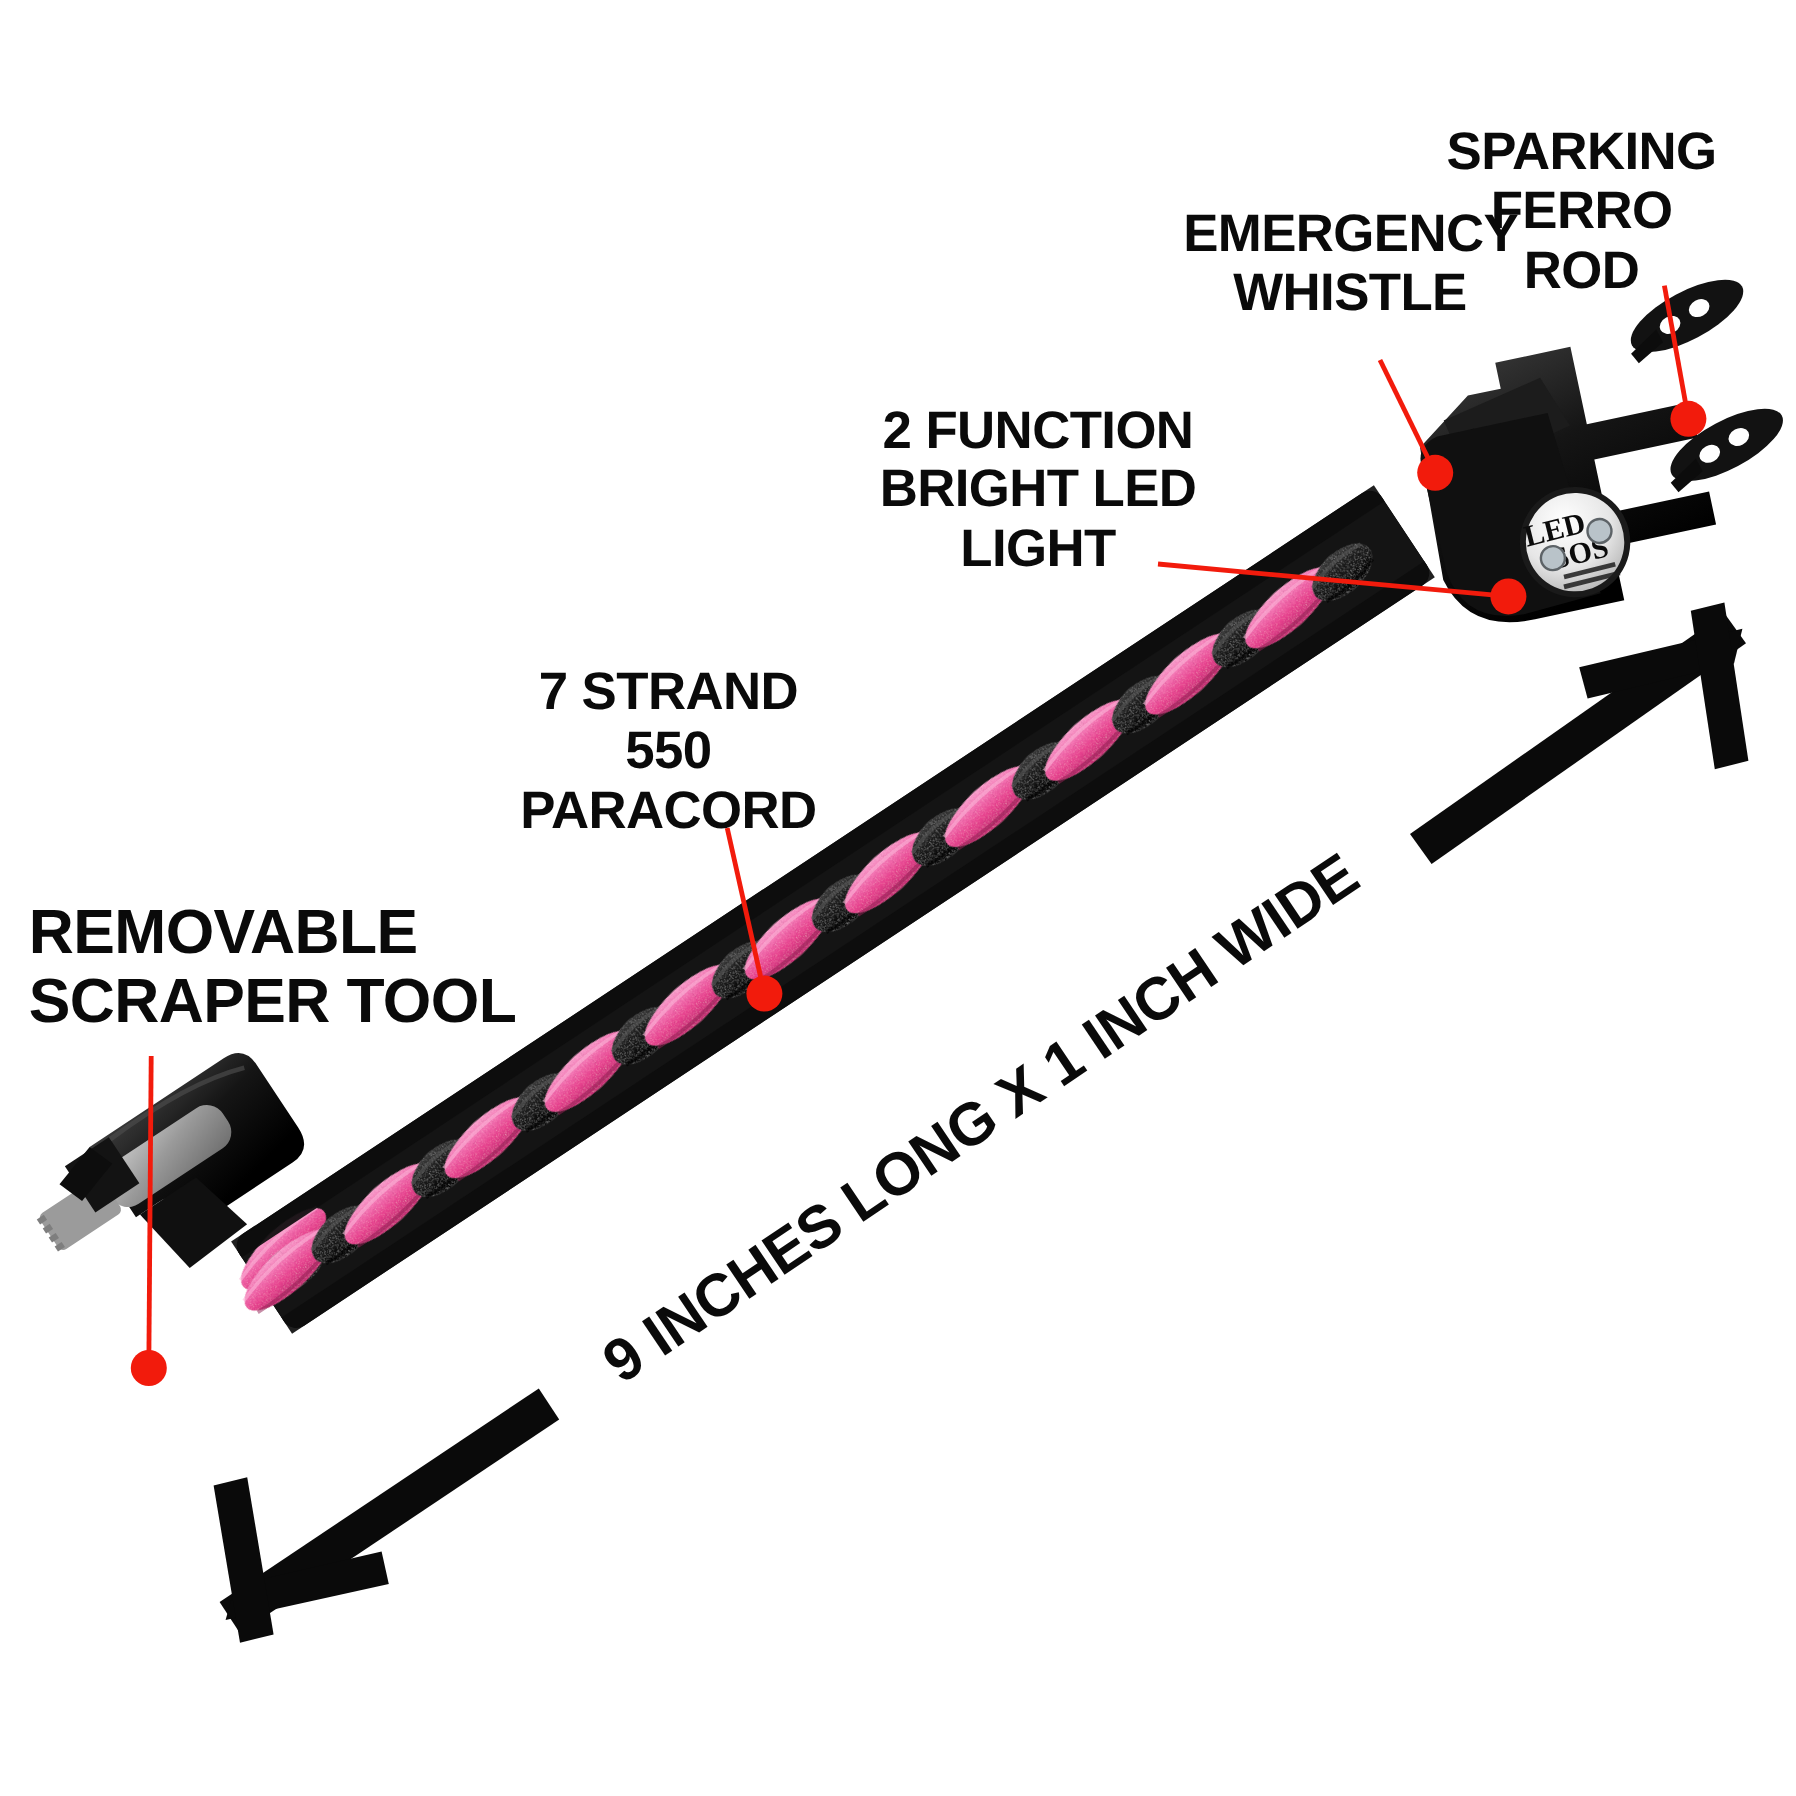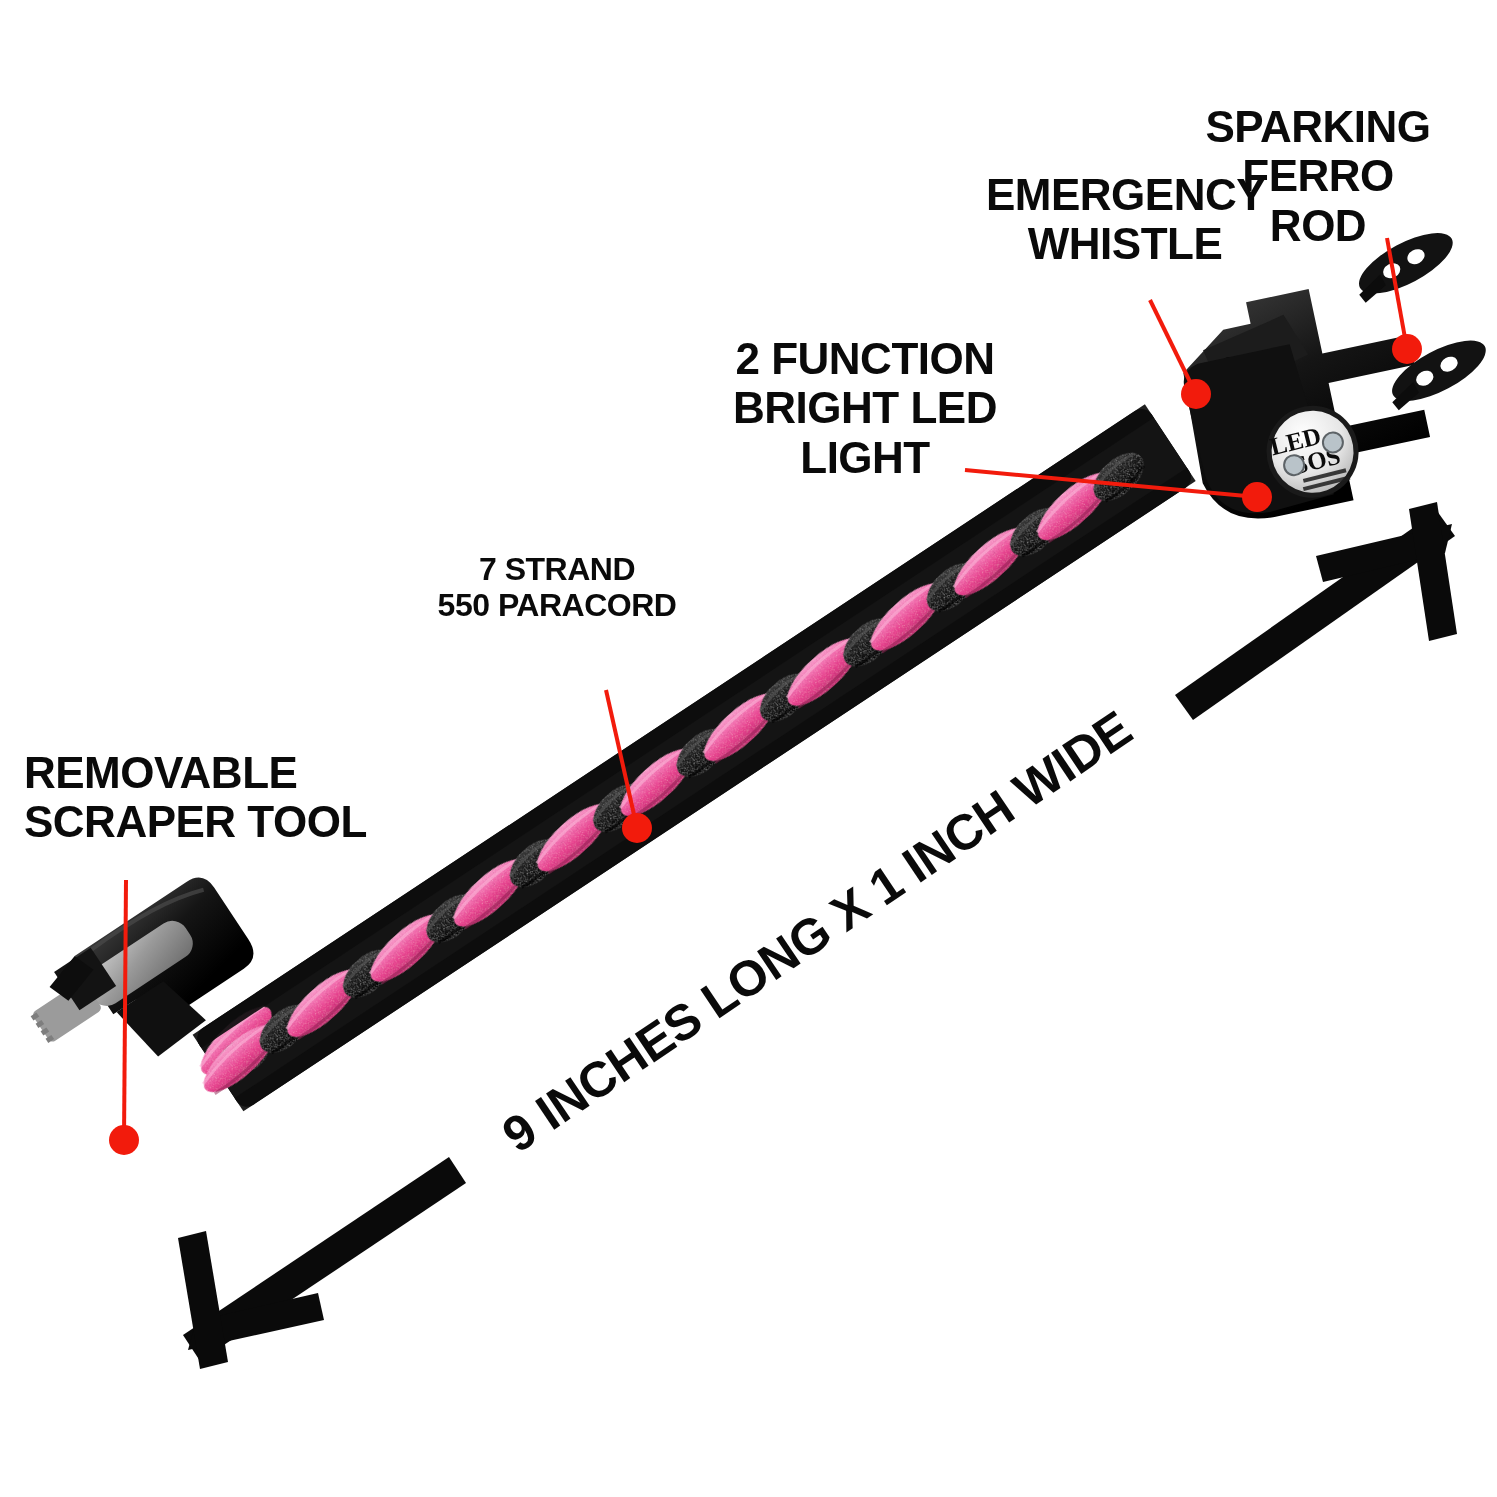--- a/index.html
+++ b/index.html
@@ -322,24 +322,24 @@
         <circle cx="124" cy="1140" r="15"></circle>
         <circle cx="637" cy="828" r="15"></circle>
         <circle cx="1257" cy="497" r="15"></circle>
         <circle cx="1196" cy="394" r="15"></circle>
         <circle cx="1407" cy="349" r="15"></circle>
       </g>
     </svg>
 
     <div class="txt-layer">
 
-      <div class="callout left" style="left:24px; top:748px; font-size:44px;">REMOVABLE
+      <div class="callout left" style="left:24px; top:748px; font-size:52px;">REMOVABLE
 SCRAPER TOOL</div>
 
-      <div class="callout center" style="left:392px; top:552px; font-size:32px; width:330px;">7 STRAND
+      <div class="callout center" style="left:392px; top:552px; font-size:44px; width:330px;">7 STRAND
 550 PARACORD</div>
 
       <div class="callout center" style="left:720px; top:334px; font-size:44px; width:290px;text-align:center;">2 FUNCTION
 BRIGHT LED
 LIGHT</div>
 
       <div class="callout center" style="left:938px; top:170px; font-size:44px; width:278px;margin-left:48px;">EMERGENCY
 WHISTLE</div>
 
       <div class="callout center" style="left:1200px; top:102px; font-size:44px; width:236px;">SPARKING

